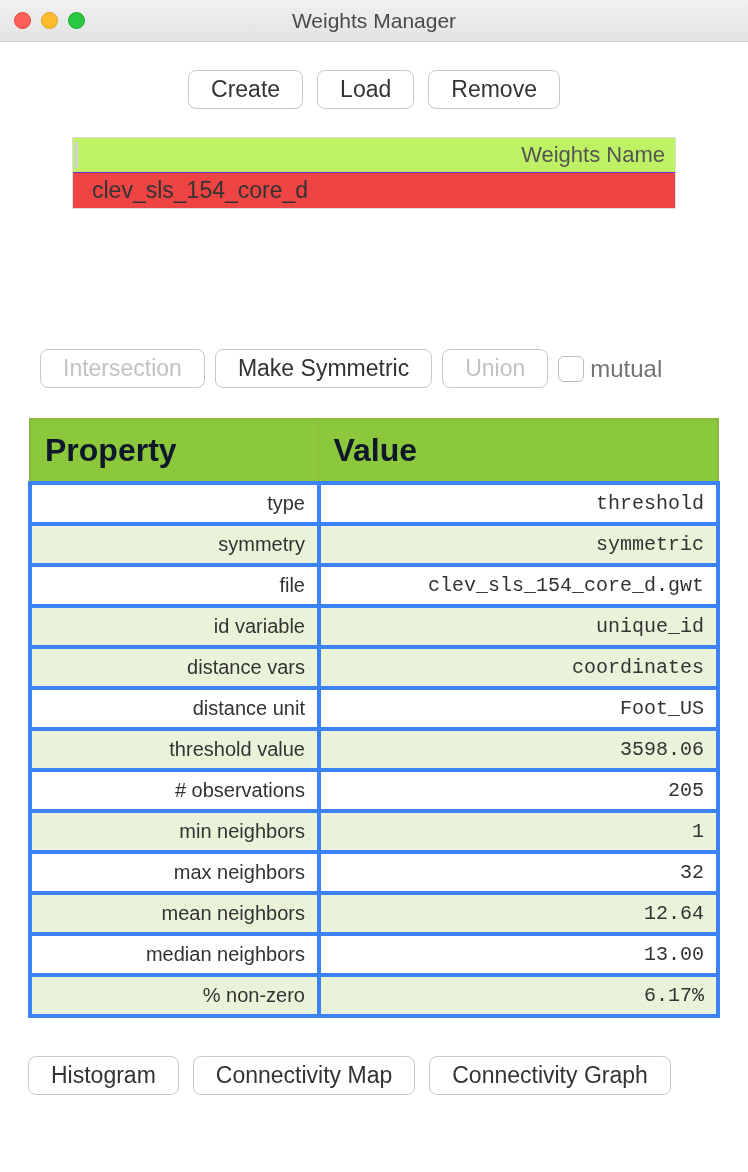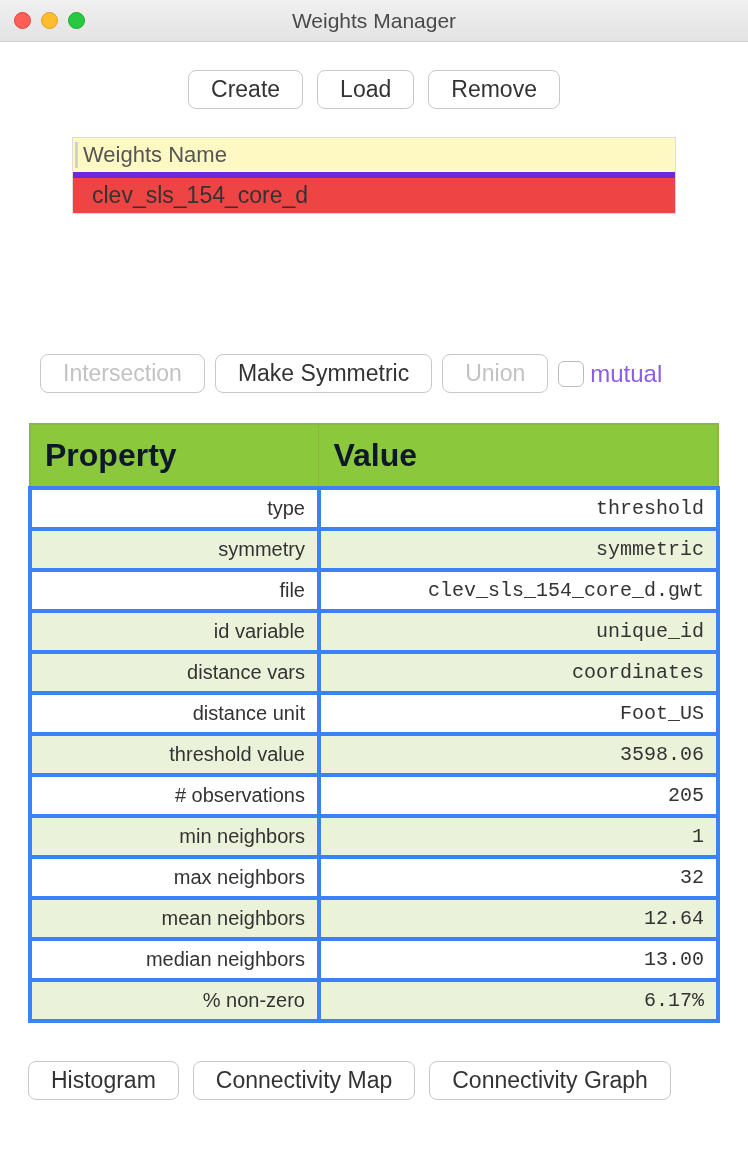--- a/index.html
+++ b/index.html
@@ -61,26 +61,27 @@
     }
     button.mac-btn:disabled {
       color: #c2c2c2;
       cursor: default;
     }
     .list-box {
       margin: 0 72px 0 72px;
       border: 1px solid #ddd;
     }
     .list-header {
-      background: #fef9c3;
-      border-bottom: 6px solid #6d28d9;
+      background: #bef264;
+      border-bottom: 1px solid #6d28d9;
       padding: 4px 10px;
       font-size: 22px;
       color: #555;
       position: relative;
+      text-align: right;
     }
     .list-header::before {
       content: "";
       position: absolute;
       left: 2px;
       top: 4px;
       bottom: 4px;
       width: 3px;
       background: #d0d0d0;
     }
@@ -105,21 +106,21 @@
     }
     .mac-checkbox {
       width: 26px;
       height: 26px;
       border: 1px solid #bcbcbc;
       border-radius: 6px;
       background: #fff;
     }
     .checkbox-label {
       font-size: 24px;
-      color: #8b5cf6;
+      color: #737373;
     }
     .prop-table {
       margin: 0 28px;
       border-collapse: collapse;
       width: calc(100% - 56px);
       border: 2px solid #89b93c;
     }
     .prop-table th {
       background: #8cc83c;
       color: #0f172a;

